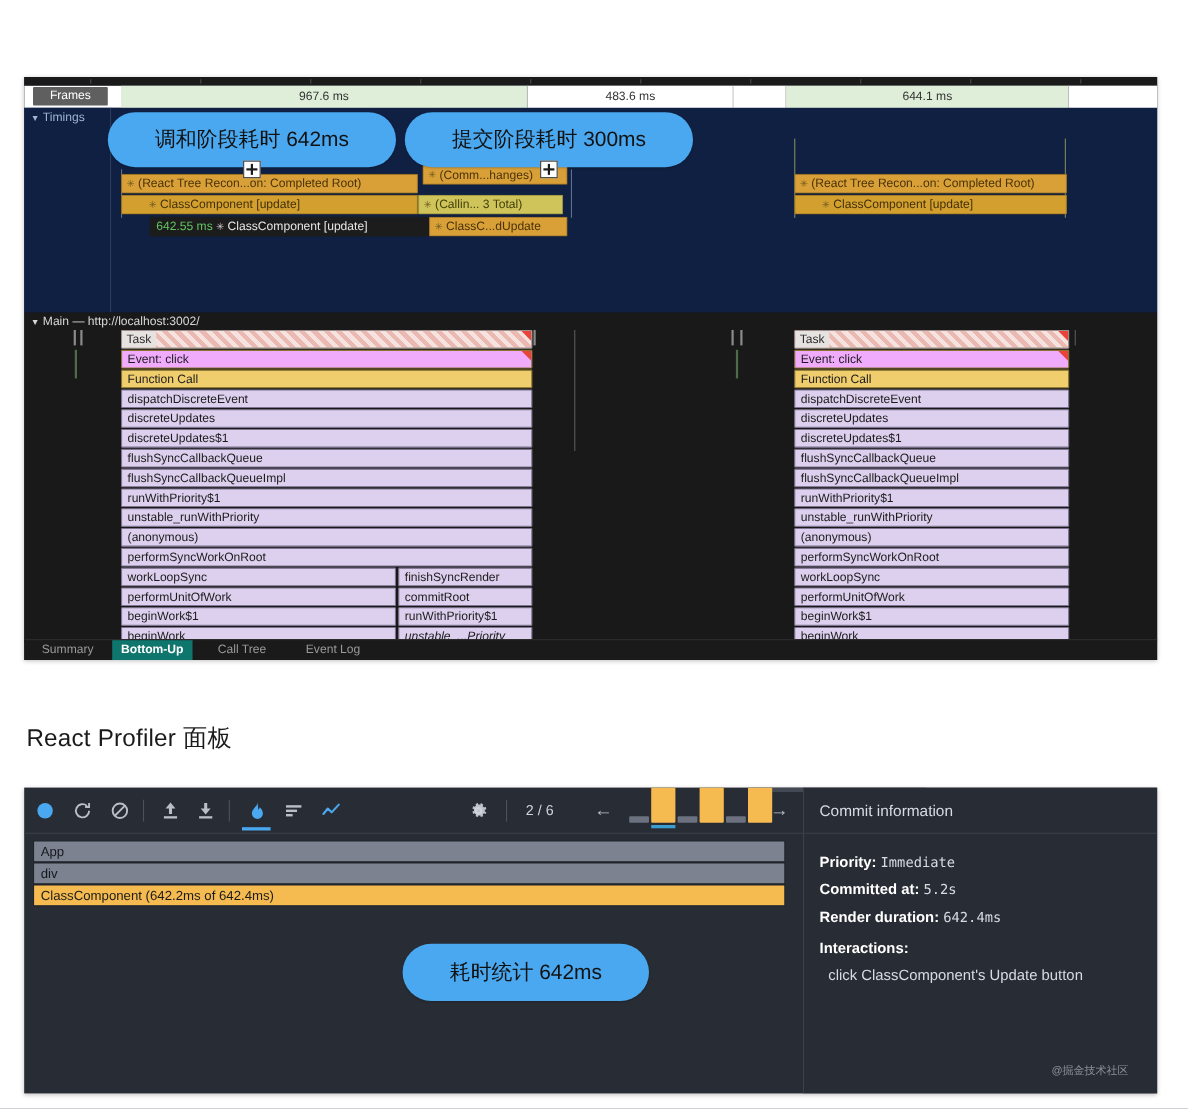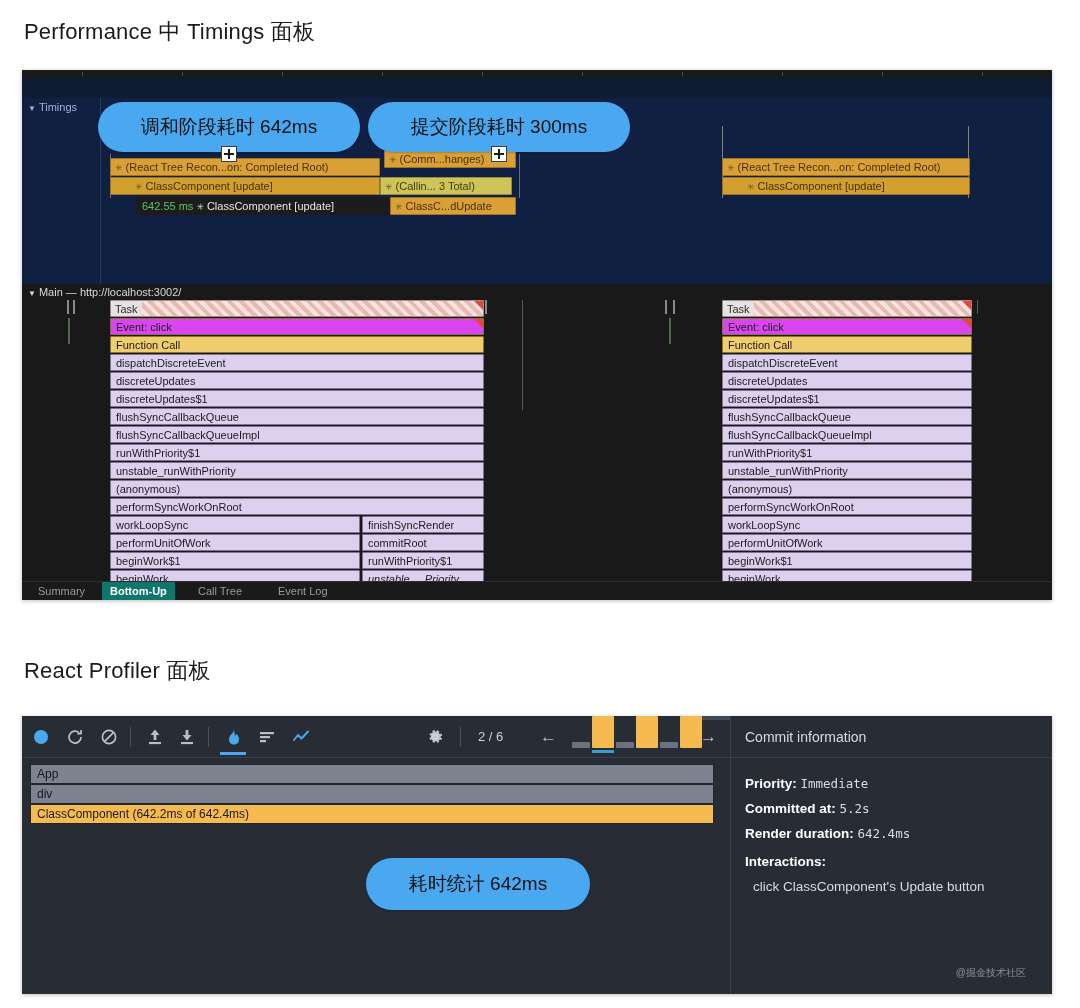--- a/index.html
+++ b/index.html
@@ -72,21 +72,21 @@
   }
   .main-head .caret{display:inline-block;margin-right:3px;font-size:8px;vertical-align:middle;}
   .fl{
     position:absolute;height:17px;box-sizing:border-box;font-size:11px;line-height:16px;
     padding-left:5px;overflow:hidden;white-space:nowrap;border:1px solid #4a4a52;
     color:#1b1b1b;border-radius:1px;
   }
   .fl.task{background:#f0d9d4;border-color:#9a8f8c;color:#2d2d2d;
     background-image:repeating-linear-gradient(45deg,#f6e3df 0 4px,#e9b9b2 4px 8px);}
   .fl.task .lbl{background:#e6e2e0;padding:0 4px;margin-left:-5px;display:inline-block;height:17px;}
-  .fl.yellow{background:#d946ef;border-color:#8b7432;}
+  .fl.yellow{background:#f0abfc;border-color:#8b7432;}
   .fl.yellow2{background:#f0ce6e;border-color:#8b7432;}
   .fl.purple{background:#ddd0ee;border-color:#7d7490;}
   .fl .corner{position:absolute;right:0;top:0;width:0;height:0;
     border-top:9px solid #e8443a;border-left:9px solid transparent;}
   .grayline{position:absolute;width:2px;background:#8b8b8b;}
   .greenline{position:absolute;width:2px;background:#4e6b4a;}
 
   
   .perf-tabs{
     position:absolute;left:0;bottom:0;width:100%;height:18px;background:#1a1a1a;
@@ -157,37 +157,44 @@
   .watermark{
     position:absolute;right:26px;bottom:14px;color:#9aa0ab;font-size:10px;opacity:.85;
     white-space:nowrap;
   }
 </style>
 </head>
 <body>
 
 <div class="page">
 
-  <div class="section-title" id="title-perf">Performance 中 Timings 面板</div>
 
   <div class="perf-panel">
 
     <div class="perf-topstrip">
       <div class="tick" style="left:60px"></div>
         <div class="tick" style="left:160px"></div>
       <div class="tick" style="left:260px"></div>
         <div class="tick" style="left:360px"></div>
       <div class="tick" style="left:460px"></div>
         <div class="tick" style="left:560px"></div>
       <div class="tick" style="left:660px"></div>
         <div class="tick" style="left:760px"></div>
       <div class="tick" style="left:860px"></div>
         <div class="tick" style="left:960px"></div>
     </div>
 
+    <div class="frames-row">
+      <div class="frames-label">Frames</div>
+      <div class="frame-seg green" style="left:88px;width:370px;">967.6 ms</div>
+      <div class="frame-seg white" style="left:458px;width:187px;">483.6 ms</div>
+      <div class="frame-seg white" style="left:645px;width:48px;"></div>
+      <div class="frame-seg green" style="left:693px;width:257px;">644.1 ms</div>
+      <div class="frame-seg white" style="left:950px;width:80px;border-right:none;"></div>
+    </div>
 
     <div class="timings-track">
       <div class="track-label">
         <span class="caret">▼</span><span>Timings</span>
       </div>
       <div class="timings-divider"></div>
 
       <div class="vline" style="left:700px;top:28px;height:72px;background:#7e8a5c;"></div>
       <div class="vline" style="left:946px;top:28px;height:72px;background:#7e8a5c;"></div>
       <div class="vline" style="left:88px;top:56px;height:44px;background:#5f6f8e;"></div>

